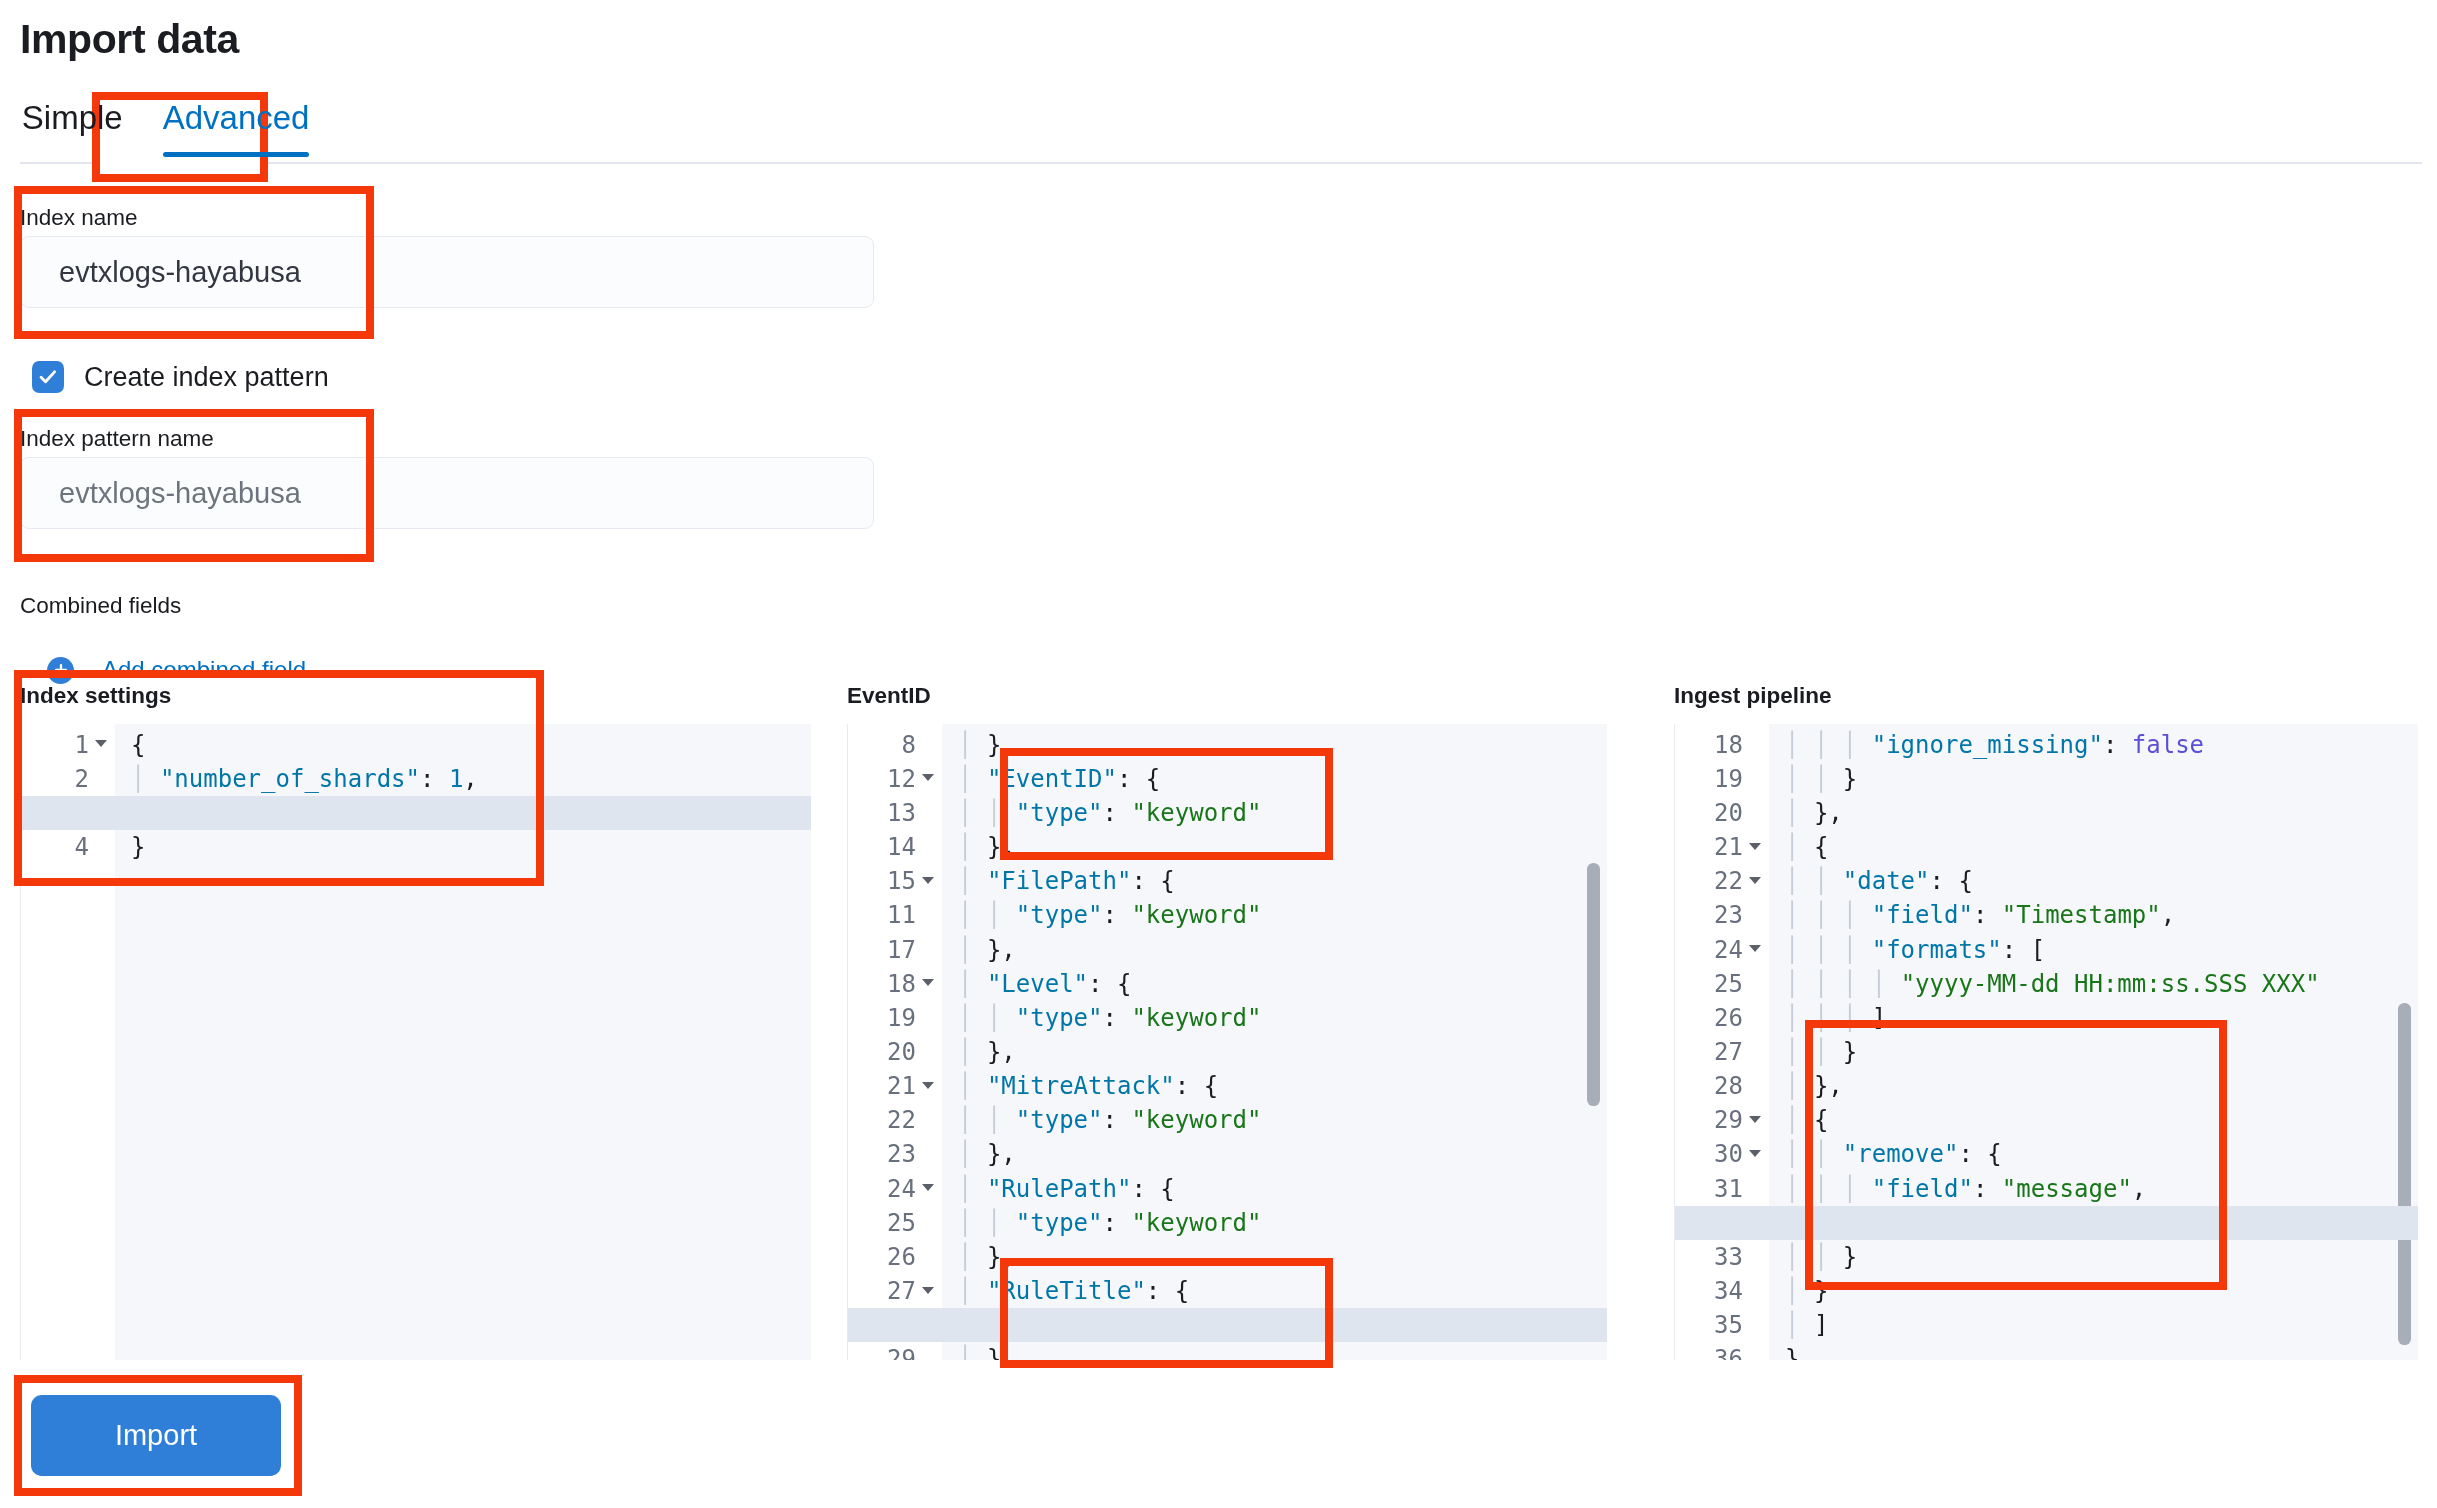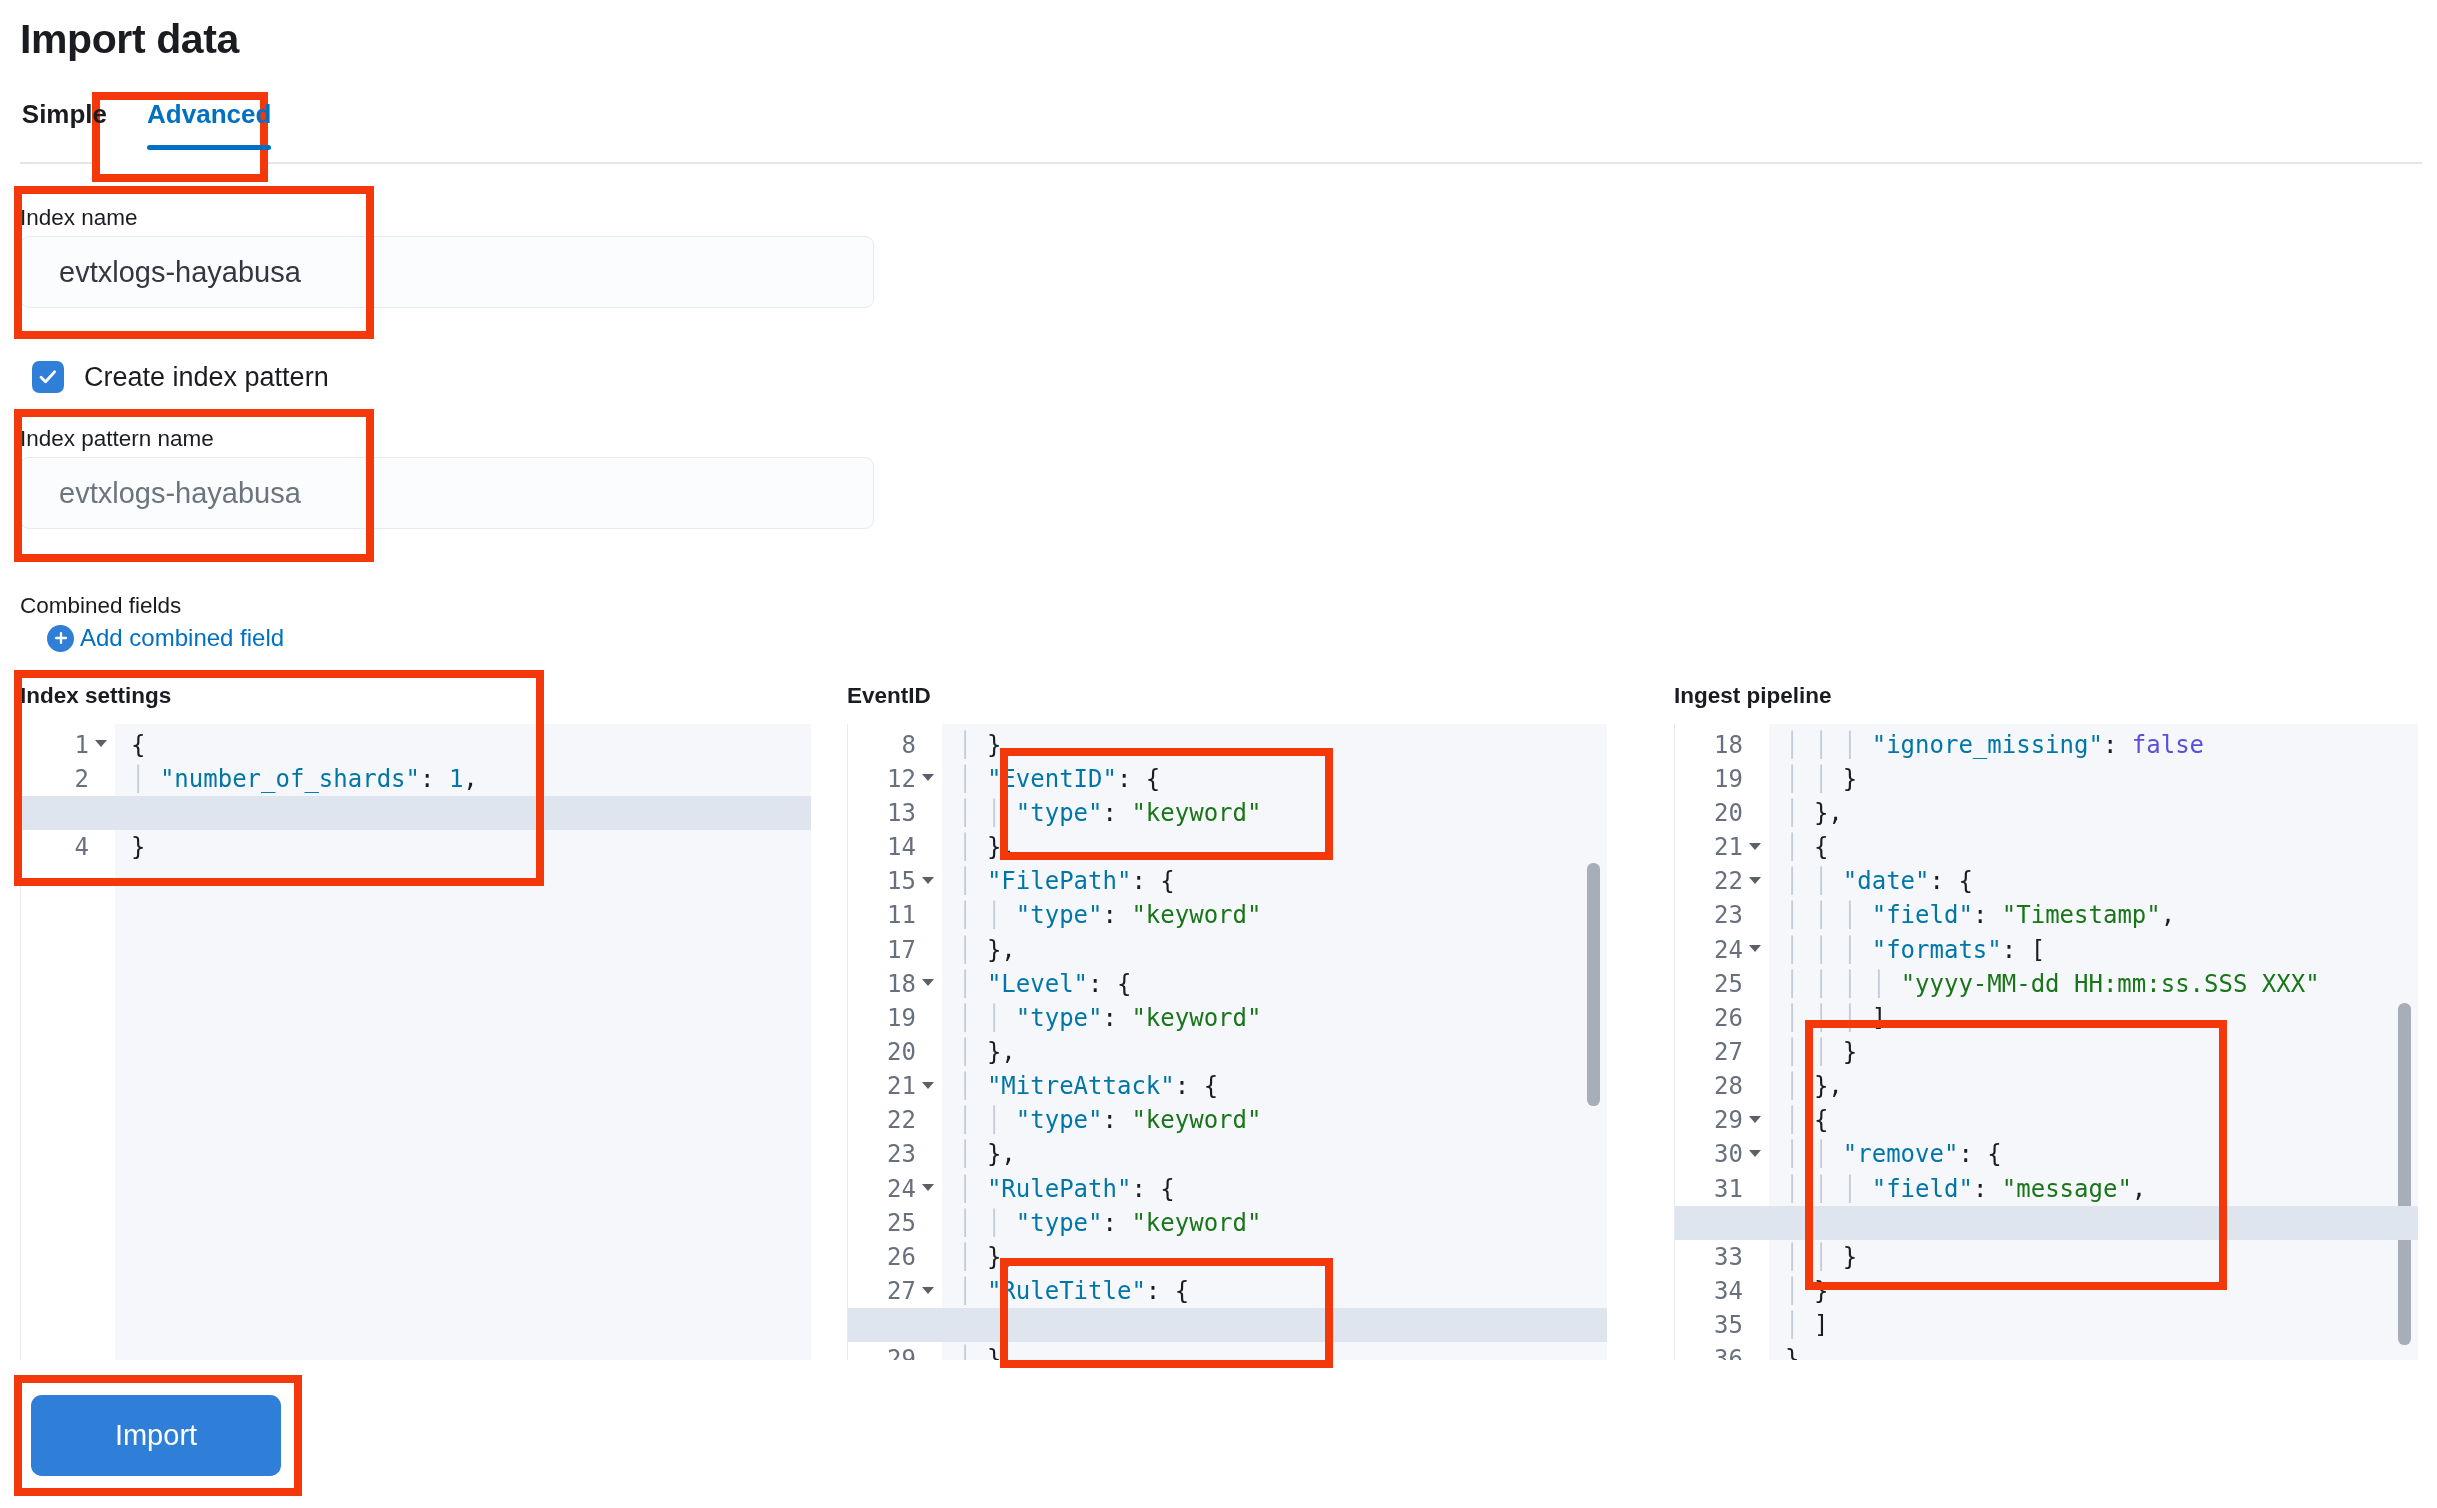--- a/index.html
+++ b/index.html
@@ -16,21 +16,21 @@
   
   #page-title {
     position:absolute; left:20px; top:16px;
     font-size:41px; font-weight:700; color:#1a1c21;
     letter-spacing:-0.4px;
   }
 
   
   #tabs { position:absolute; left:20px; top:99px; display:flex; align-items:flex-end; }
   .tab {
-    font-size:26px; font-weight:700; padding:0 20px 20px 20px;
+    font-size:33px; font-weight:400; padding:0 20px 20px 20px;
     color:#1a1c21; cursor:pointer; position:relative; white-space:nowrap;
   }
   .tab:first-child { padding-left:1.8px; }
   .tab.active { color:#0071c2; }
   .tab.active::after {
     content:""; position:absolute; left:20px; right:20px; bottom:0;
     height:5.4px; background:#0071c2; border-radius:2.7px;
   }
   #tab-divider {
     position:absolute; left:20px; right:16px; top:162px;
@@ -62,22 +62,22 @@
   #create-index-pattern-checkbox {
     width:32px; height:32px; border-radius:7.2px; background:#2f7ed8;
     display:flex; align-items:center; justify-content:center; flex:0 0 auto;
   }
   #create-index-pattern-checkbox svg { display:block; }
   #create-index-pattern-label { font-size:27px; color:#1a1c21; white-space:nowrap; }
 
   
   #label-combined-fields { left:20px; top:593px; }
   #add-combined-field {
-    position:absolute; left:47px; top:624px;
-    display:flex; align-items:center; gap:6px; cursor:pointer;
+    position:absolute; left:47px; top:656px;
+    display:flex; align-items:center; gap:28px; cursor:pointer;
   }
   #add-combined-field-icon {
     width:27px; height:27px; border-radius:50%; background:#2f7ed8;
     display:flex; align-items:center; justify-content:center; flex:0 0 auto;
   }
   #add-combined-field-label { font-size:24px; color:#0071c2; font-weight:400; white-space:nowrap; }
 
   
   .editor-title {
     position:absolute; font-size:22.5px; font-weight:700; color:#1a1c21;

